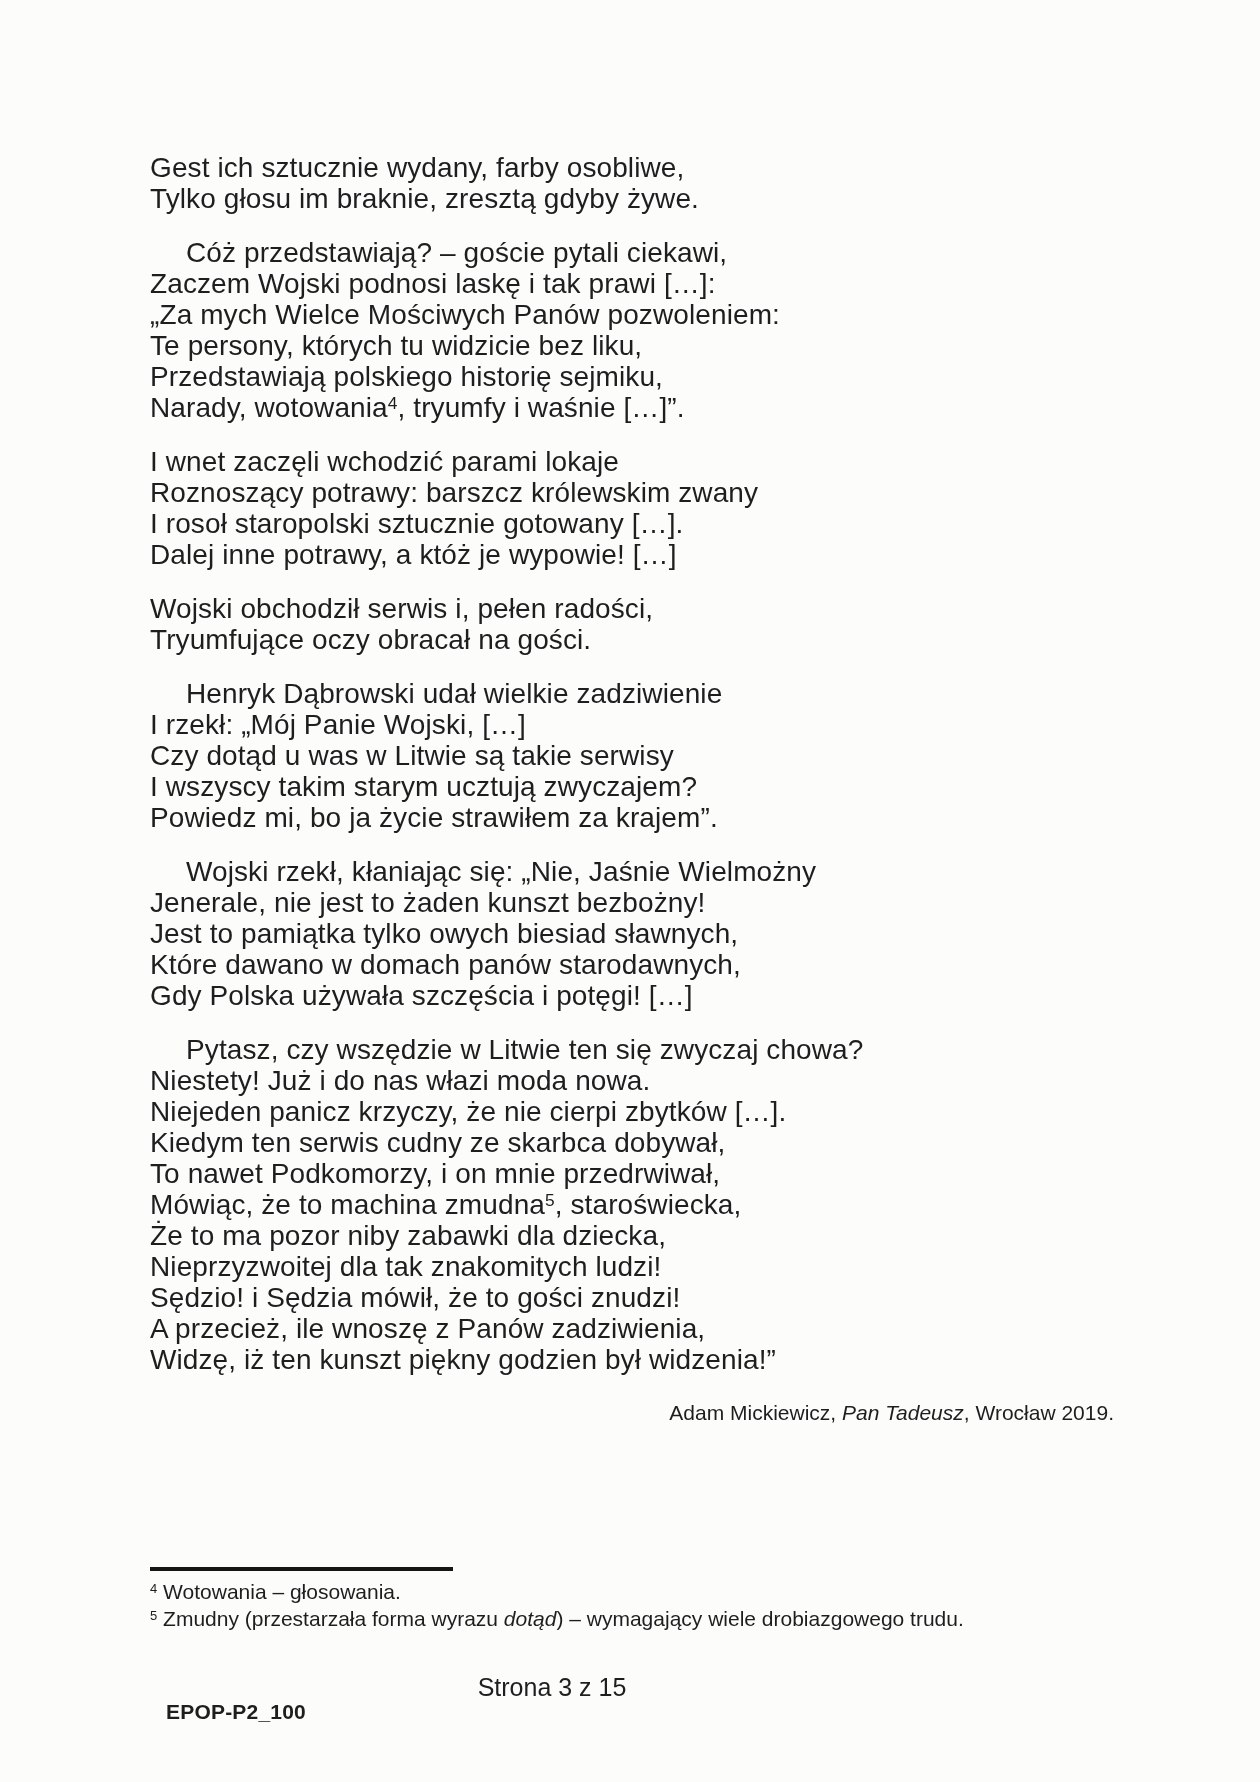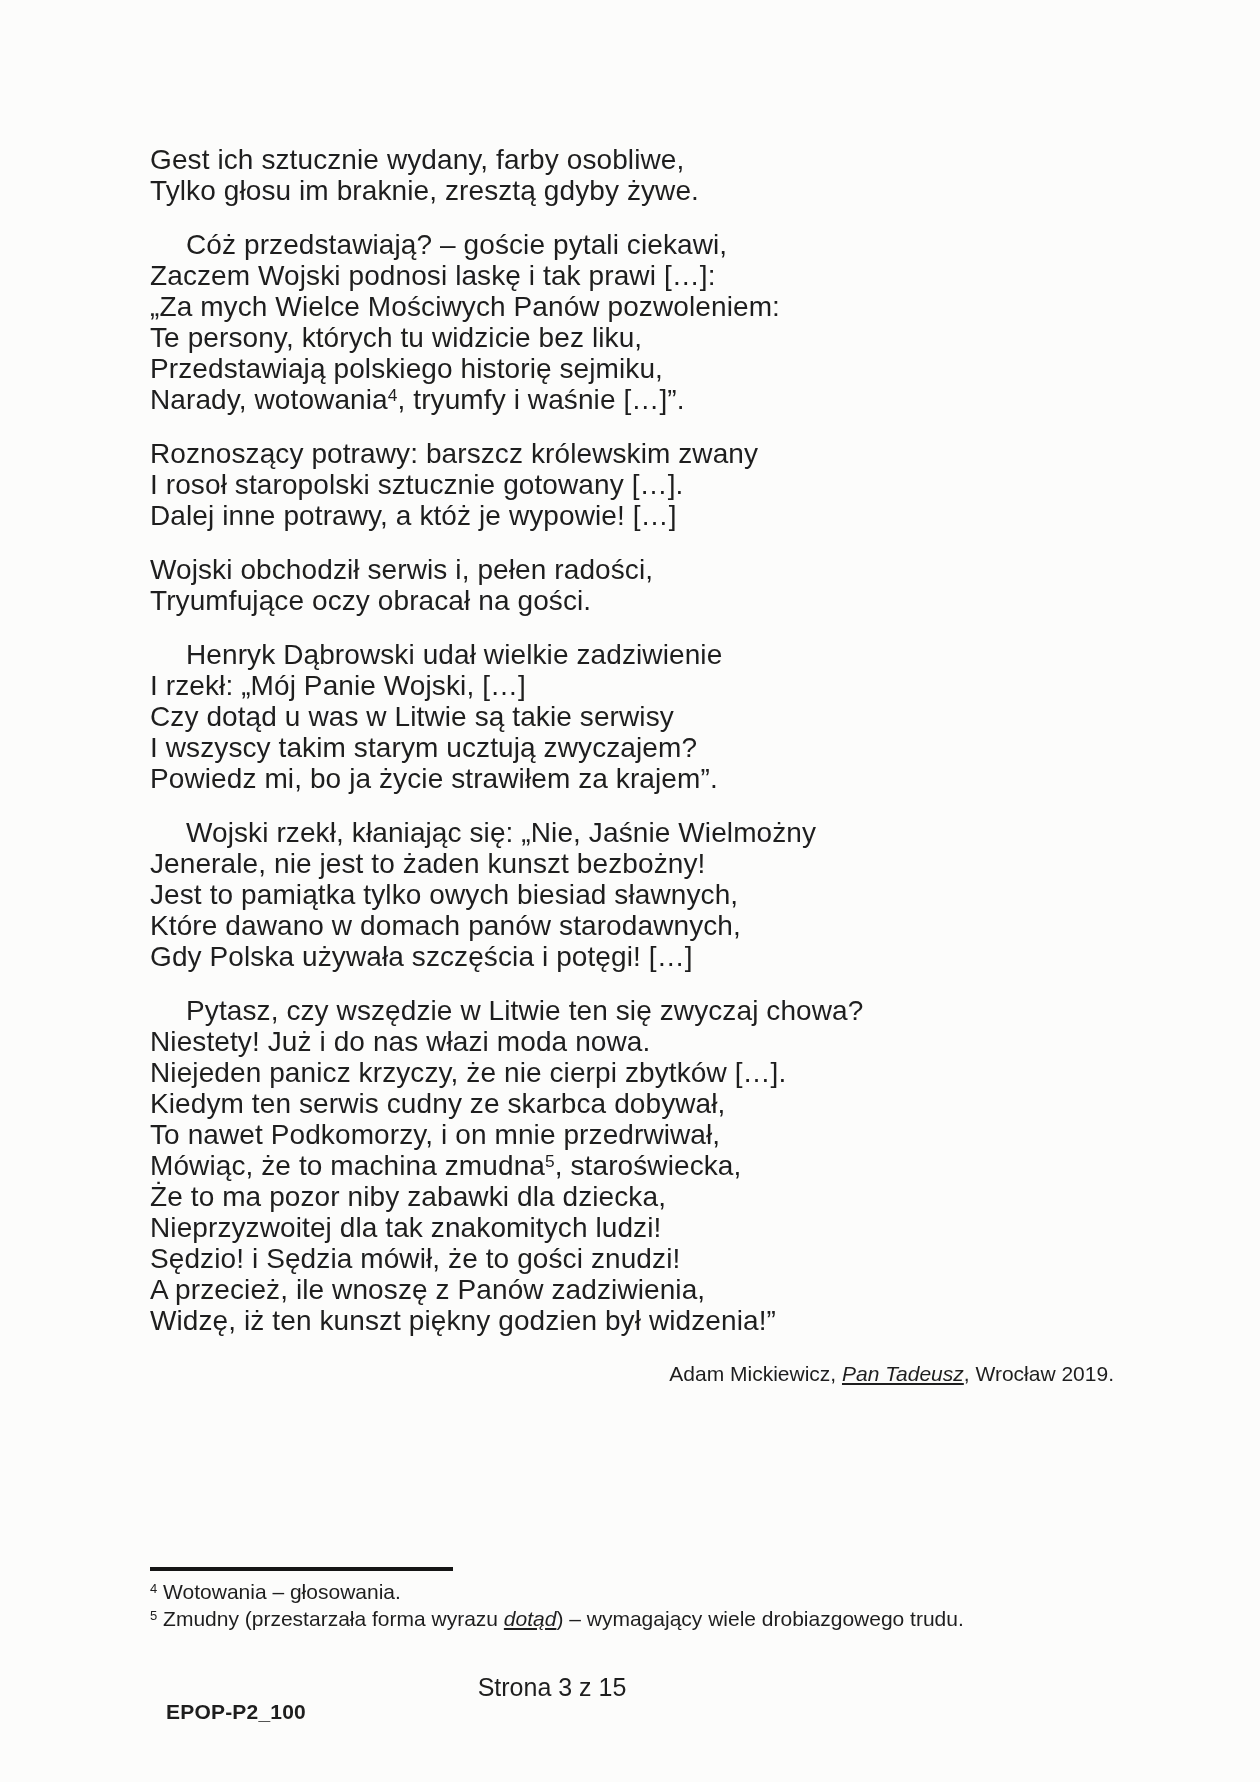--- a/index.html
+++ b/index.html
@@ -16,39 +16,39 @@
     -webkit-font-smoothing: antialiased;
   }
   .page {
     position: relative;
     width: 1260px;
     height: 1782px;
   }
   .content {
     position: absolute;
     left: 150px;
-    top: 144px;
+    top: 152px;
     width: 964px;
   }
   .poem {
     font-size: 28px;
     line-height: 31px;
     letter-spacing: 0.1px;
   }
   .stanza + .stanza { margin-top: 23px; }
   .line { white-space: nowrap; }
   .line.ind { padding-left: 36px; }
   .sup, sup {
     font-size: 0.62em;
     line-height: 0;
     vertical-align: baseline;
     position: relative;
     top: -0.48em;
   }
-  em { font-style: italic; text-decoration: underline; }
+  em { font-style: italic; }
   .attribution {
     margin-top: 25px;
     text-align: right;
     font-size: 21px;
     line-height: 26px;
   }
   .fn-rule {
     position: absolute;
     left: 150px;
     top: 1567px;
@@ -95,20 +95,21 @@
         </div>
         <div class="stanza">
           <div class="line ind"><span>Cóż przedstawiają? – goście pytali ciekawi,</span></div>
           <div class="line"><span>Zaczem Wojski podnosi laskę i tak prawi […]:</span></div>
           <div class="line"><span>„Za mych Wielce Mościwych Panów pozwoleniem:</span></div>
           <div class="line"><span>Te persony, których tu widzicie bez liku,</span></div>
           <div class="line"><span>Przedstawiają polskiego historię sejmiku,</span></div>
           <div class="line"><span>Narady, wotowania</span><sup>4</sup><span>, tryumfy i waśnie […]”.</span></div>
         </div>
         <div class="stanza">
+          <div class="line"><span>I wnet zaczęli wchodzić parami lokaje</span></div>
           <div class="line"><span>Roznoszący potrawy: barszcz królewskim zwany</span></div>
           <div class="line"><span>I rosoł staropolski sztucznie gotowany […].</span></div>
           <div class="line"><span>Dalej inne potrawy, a któż je wypowie! […]</span></div>
         </div>
         <div class="stanza">
           <div class="line"><span>Wojski obchodził serwis i, pełen radości,</span></div>
           <div class="line"><span>Tryumfujące oczy obracał na gości.</span></div>
         </div>
         <div class="stanza">
           <div class="line ind"><span>Henryk Dąbrowski udał wielkie zadziwienie</span></div>

